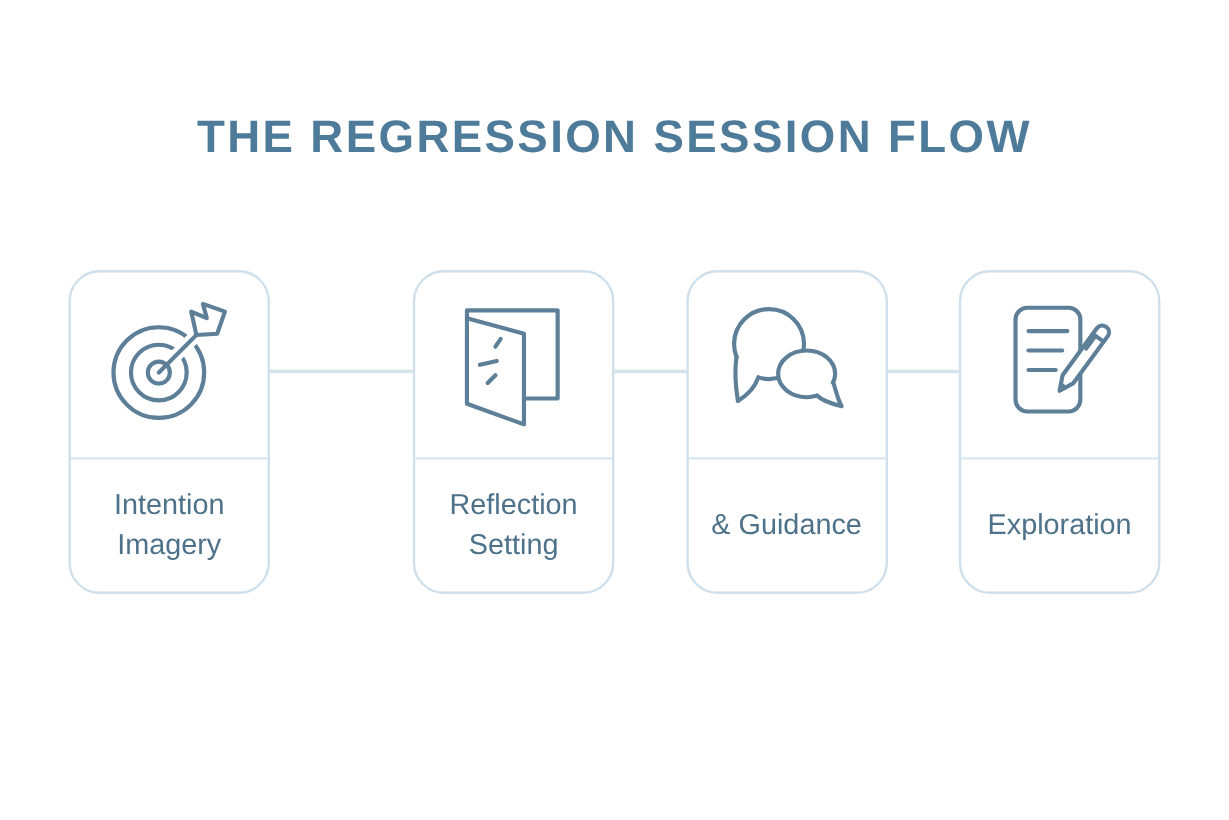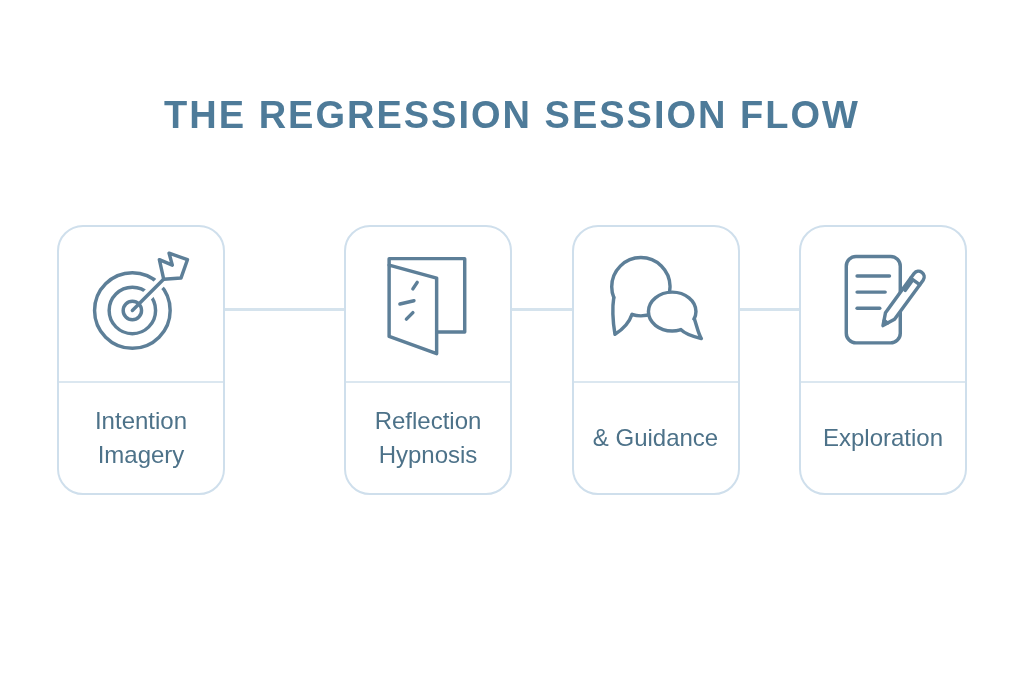--- a/index.html
+++ b/index.html
@@ -59,21 +59,21 @@
         <svg width="108" height="108" viewBox="0 0 100 100" fill="none" stroke="currentColor" stroke-width="3.2" stroke-linecap="round" stroke-linejoin="round">
           <path d="M14,14 L14,8 L84,8 L84,76 L56,76"></path>
           <path d="M14,14 L58,26 L58,96 L14,80 Z" fill="#fff"></path>
           <path d="M36,36 L40,30"></path>
           <path d="M24,50 L37,47"></path>
           <path d="M30,64 L36,58"></path>
         </svg>
       </div>
       <div class="label-area">
         <span>Reflection</span>
-        <span>Hypnosis</span>
+        <span>Setting</span>
       </div>
     </div>
 
     <div class="connector"></div>
 
     <div class="card">
       <div class="icon-area">
         <svg width="108" height="108" viewBox="0 0 100 100" fill="none" stroke="currentColor" stroke-width="3.2" stroke-linecap="round" stroke-linejoin="round">
           <circle cx="36" cy="34" r="27" pathLength="100" stroke-dasharray="30 14 56"></circle>
           <path d="M27.7,59.7 C25,68 20,73 12,78 C10,66 9.5,53 10.9,43.9" fill="#fff"></path>

